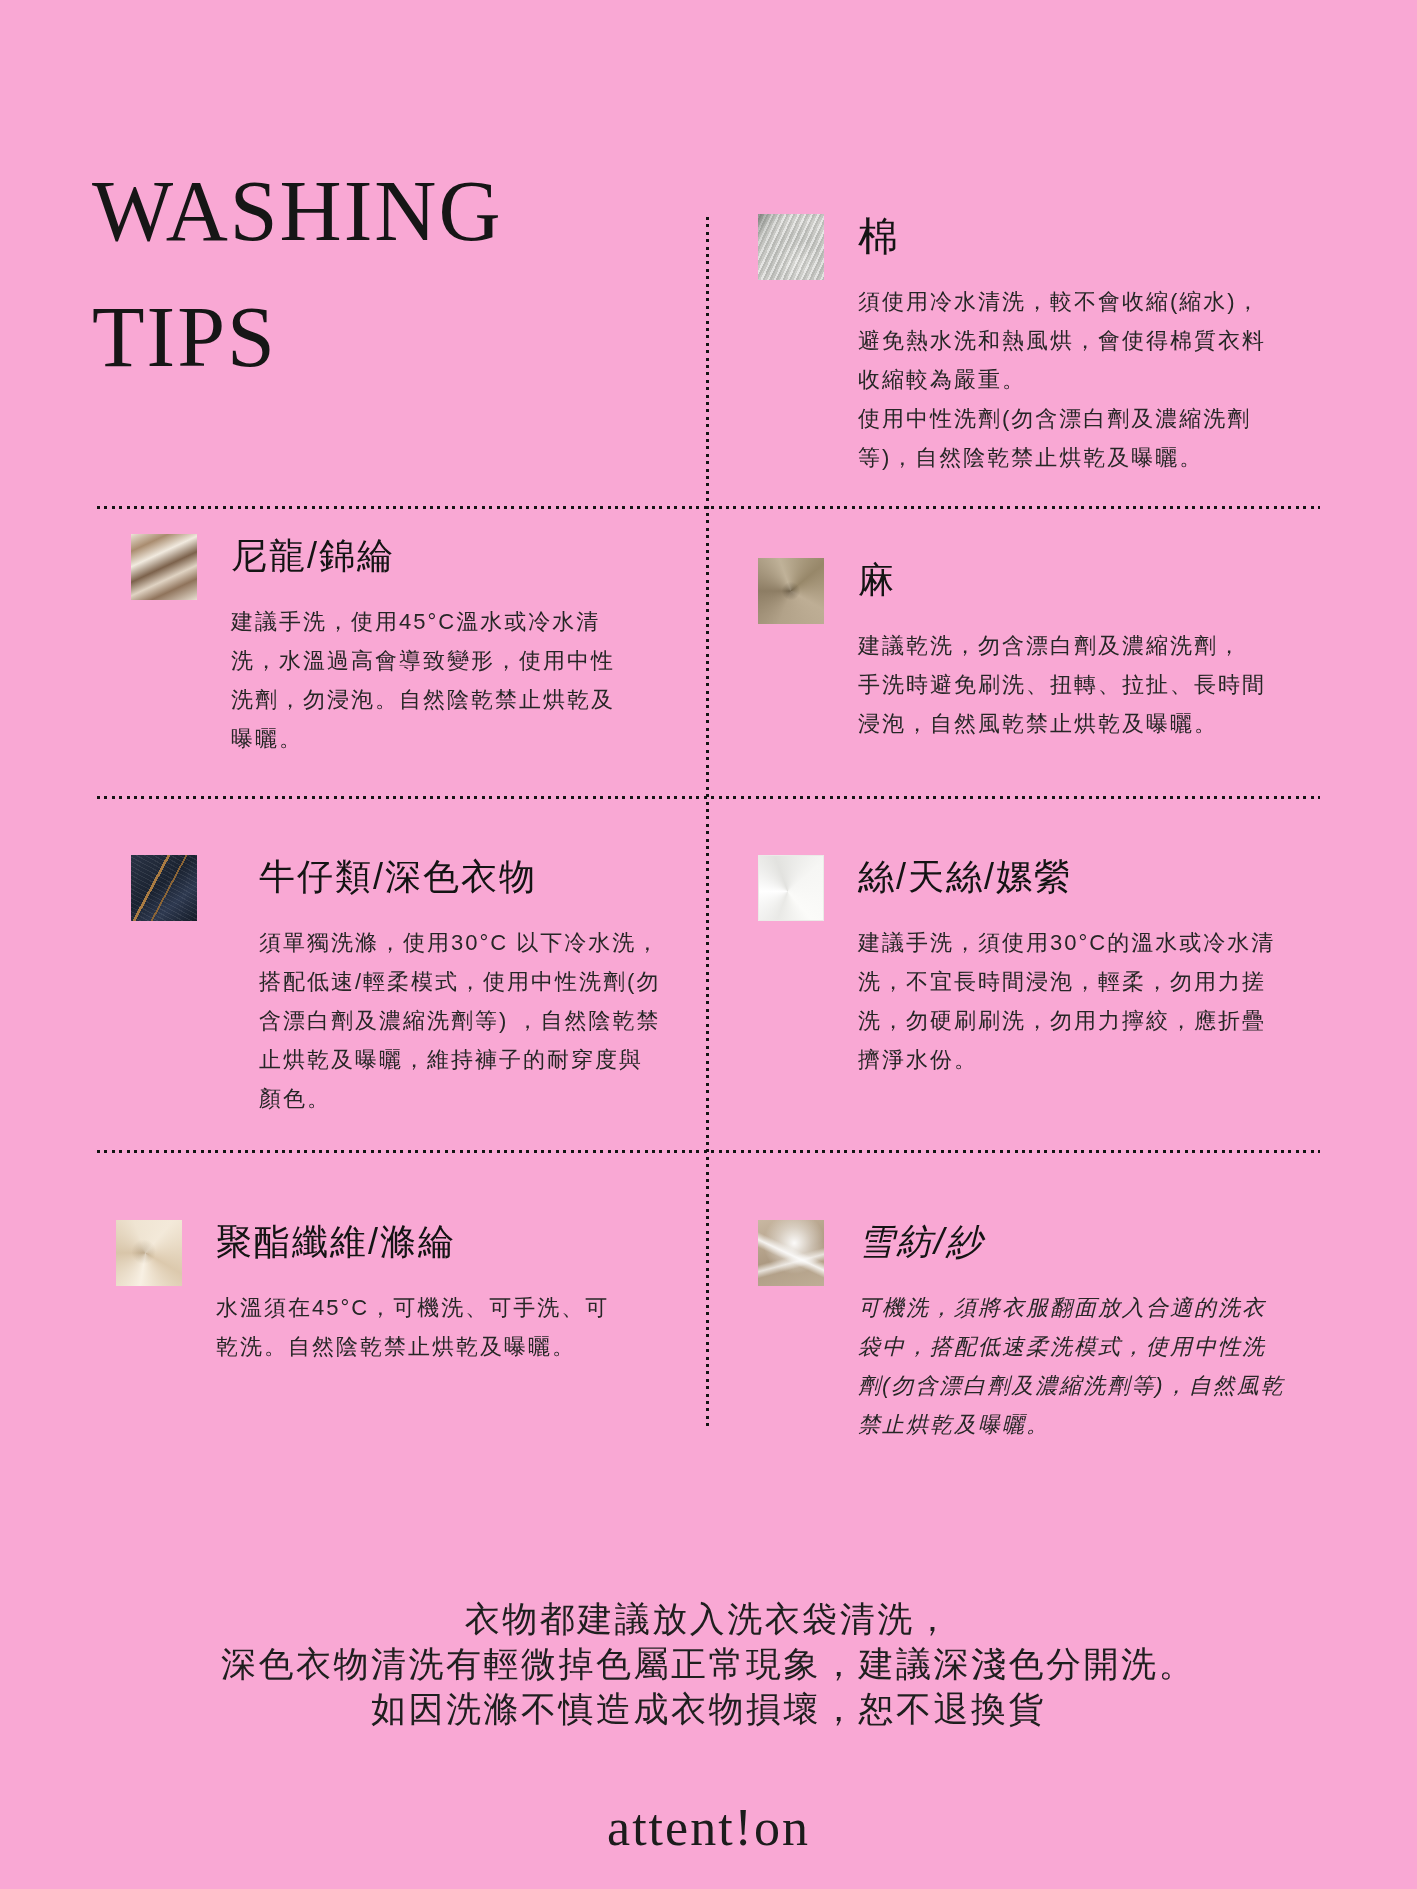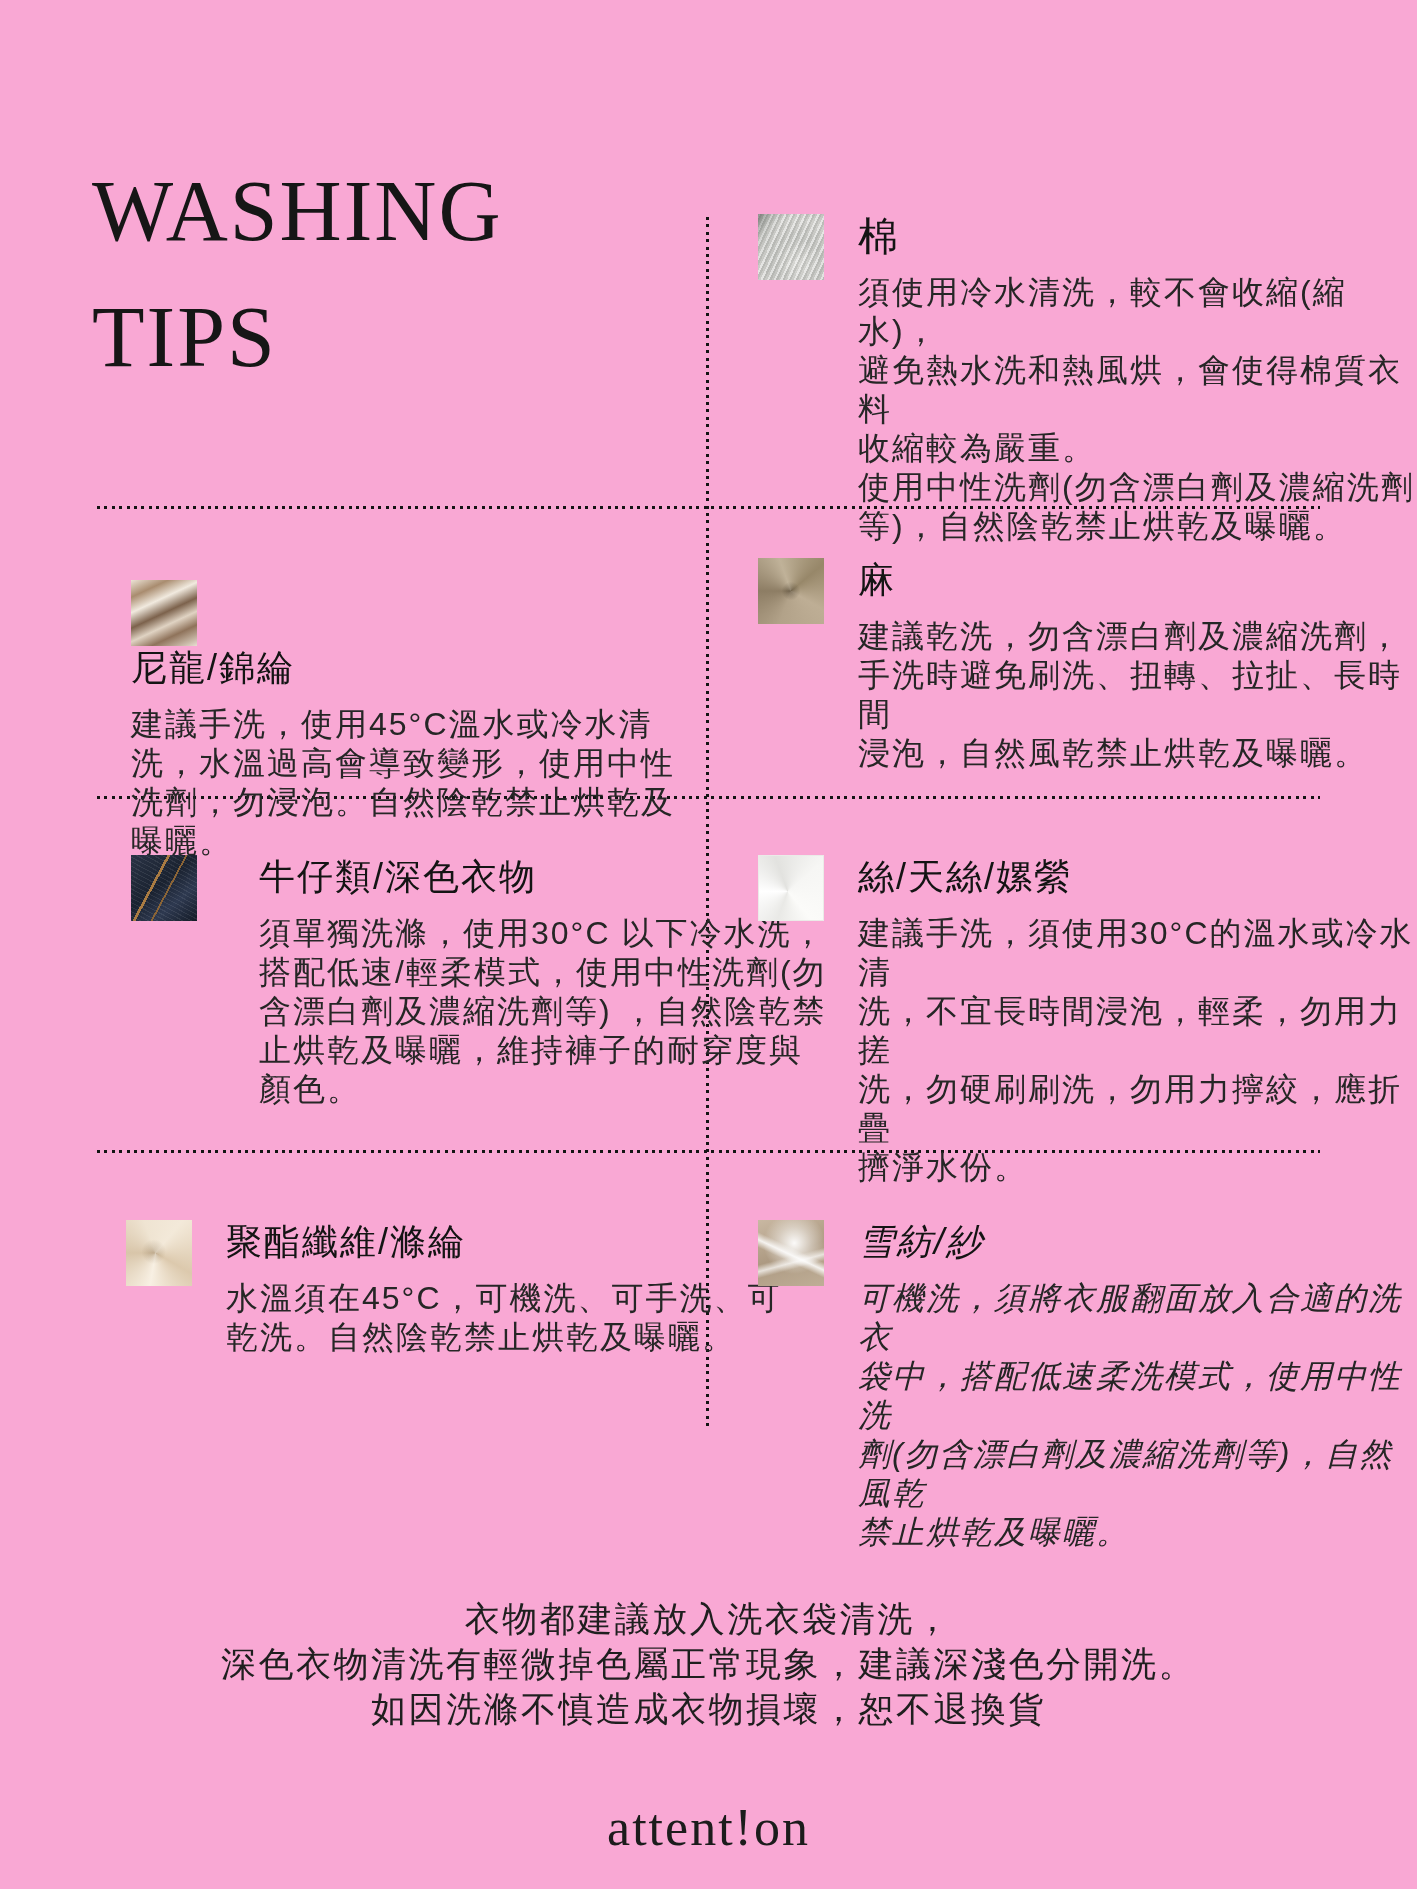--- a/index.html
+++ b/index.html
@@ -34,22 +34,22 @@
     display:flex;align-items:flex-start;
   }
   .fabric{
     width:66px;height:66px;flex:0 0 66px;margin-right:34px;
   }
   .sec-title{
     font-size:36px;line-height:44px;font-weight:500;
     letter-spacing:2px;color:#141414;
   }
   .sec-body{
-    margin-top:15px;
-    font-size:32px;line-height:39px;letter-spacing:2px;
+    margin-top:24px;
+    font-size:22px;line-height:39px;letter-spacing:2px;
     color:#262626;
     white-space:pre-line;
   }
   
   .img-cotton{
     background:
       linear-gradient(120deg, rgba(80,85,80,0.55) 0%, rgba(120,125,120,0.2) 14%, transparent 28%),
       repeating-linear-gradient(115deg, rgba(255,255,255,0.5) 0 2px, rgba(158,160,156,0.35) 2px 4px, transparent 4px 6px),
       radial-gradient(circle at 60% 75%, #d8d8d4 0%, #c2c3bf 40%, #cfcfcb 70%, #b9bab6 100%);
   }
@@ -118,21 +118,21 @@
     <div>
       <div class="sec-title" style="font-size:40px;">棉</div>
       <div class="sec-body">須使用冷水清洗，較不會收縮(縮水)，
 避免熱水洗和熱風烘，會使得棉質衣料
 收縮較為嚴重。
 使用中性洗劑(勿含漂白劑及濃縮洗劑
 等)，自然陰乾禁止烘乾及曝曬。</div>
     </div>
   </div>
 
-  <div class="section" style="left:131px;top:580px;flex-direction:column;">
+  <div class="section" style="left:131px;top:534px;">
     <div class="fabric img-nylon"></div>
     <div>
       <div class="sec-title">尼龍/錦綸</div>
       <div class="sec-body">建議手洗，使用45°C溫水或冷水清
 洗，水溫過高會導致變形，使用中性
 洗劑，勿浸泡。自然陰乾禁止烘乾及
 曝曬。</div>
     </div>
   </div>
 
@@ -162,21 +162,21 @@
     <div class="fabric img-silk"></div>
     <div>
       <div class="sec-title">絲/天絲/嫘縈</div>
       <div class="sec-body">建議手洗，須使用30°C的溫水或冷水清
 洗，不宜長時間浸泡，輕柔，勿用力搓
 洗，勿硬刷刷洗，勿用力擰絞，應折疊
 擠淨水份。</div>
     </div>
   </div>
 
-  <div class="section" style="left:126px;top:1220px;justify-content:space-between;">
+  <div class="section" style="left:116px;top:1220px;justify-content:space-between;">
     <div class="fabric img-polyester"></div>
     <div>
       <div class="sec-title">聚酯纖維/滌綸</div>
       <div class="sec-body">水溫須在45°C，可機洗、可手洗、可
 乾洗。自然陰乾禁止烘乾及曝曬。</div>
     </div>
   </div>
 
   <div class="section" style="left:758px;top:1220px;font-style:italic;">
     <div class="fabric img-chiffon"></div>

